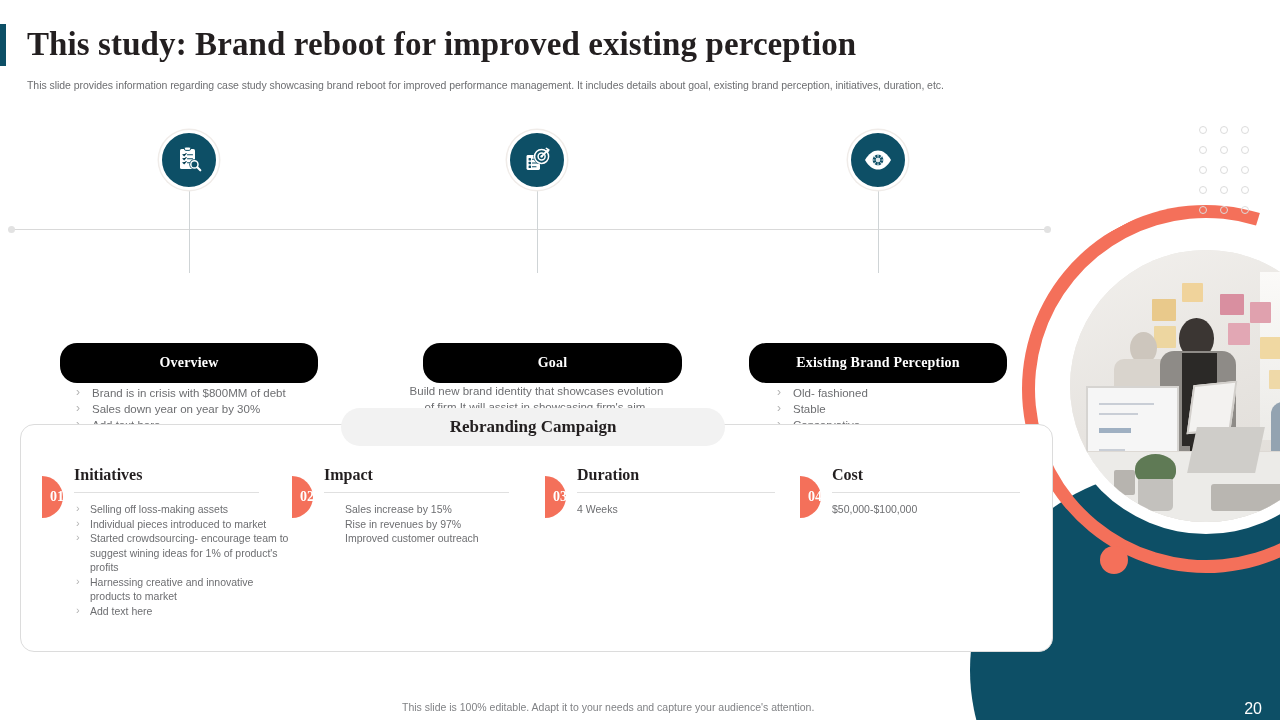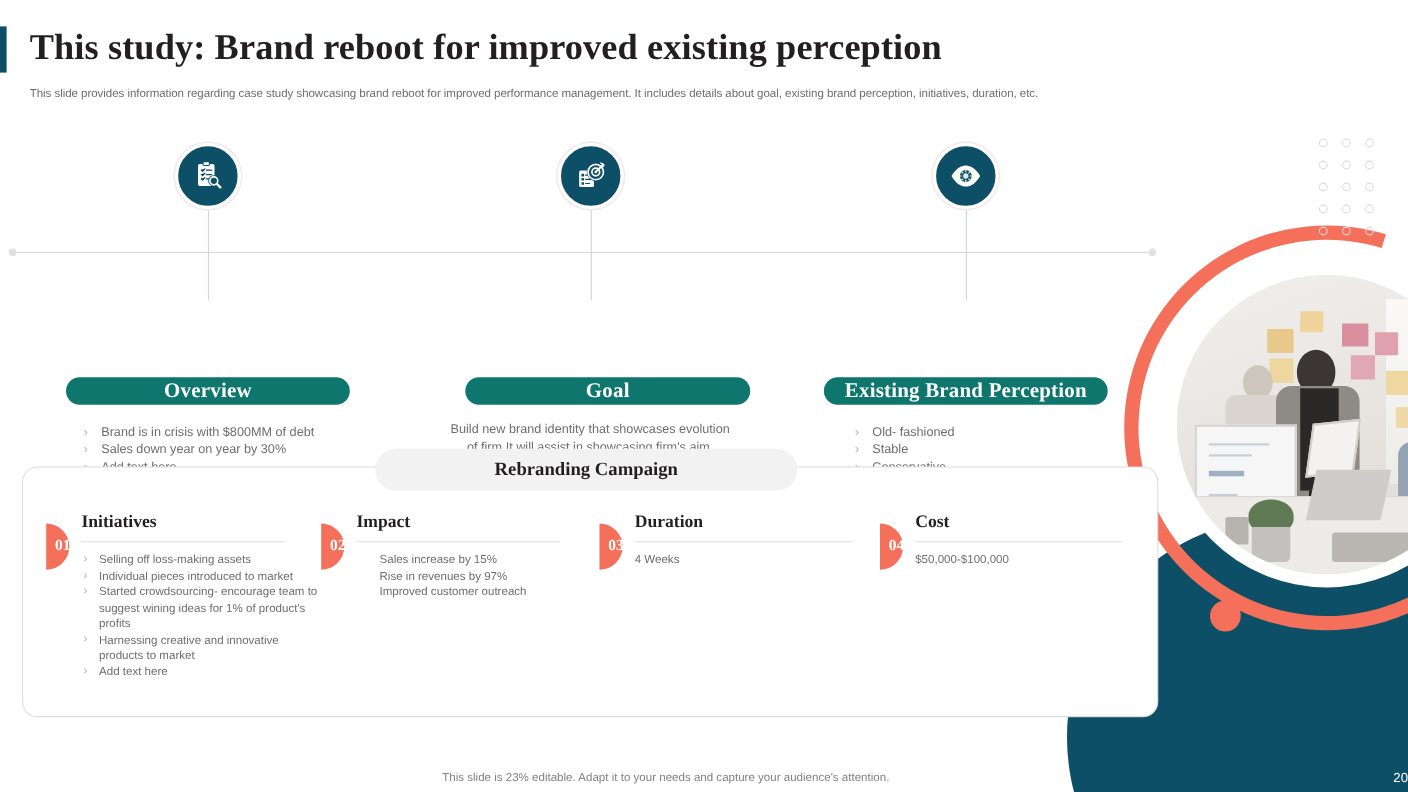--- a/index.html
+++ b/index.html
@@ -129,25 +129,25 @@
     width: 60px; height: 60px; border-radius: 50%;
     background: #0d4f66;
     border: 3px solid #ffffff;
     box-shadow: 0 0 0 1.5px #f0ece9;
     display: flex; align-items: center; justify-content: center;
   }
   .icon-badge svg { display: block; }
 
   .banner {
     position: absolute; top: 213px;
-    height: 25px; border-radius: 17px;
-    background: #0f766e;
+    height: 40px; border-radius: 17px;
+    background: #000000;
     display: flex; align-items: center; justify-content: center;
     font-family: "Liberation Serif", serif;
-    font-weight: 700; font-size: 19px; color: #ffffff;
+    font-weight: 700; font-size: 14px; color: #ffffff;
     letter-spacing: .2px;
   }
 
   .bullets { position: absolute; }
   .bullets li {
     list-style: none;
     position: relative;
     padding-left: 22px;
     font-size: 11.5px;
     line-height: 16px;
@@ -220,22 +220,22 @@
     color: #b3b3b3; font-size: 11px;
   }
   .step-body p { margin: 0; }
 
   
   .footer-note {
     position: absolute; left: 402px; top: 701px;
     font-size: 10.5px; color: #808285;
   }
   .page-num {
-    position: absolute; right: 0; top: 700px;
-    font-size: 12px; color: #ffffff;
+    position: absolute; right: 18px; top: 700px;
+    font-size: 16px; color: #ffffff;
   }
 </style>
 </head>
 <body>
 
 <div class="decor">
   <div class="teal-corner"></div>
   <div class="orange-arc"></div>
   <div class="orange-dot"></div>
 
@@ -432,14 +432,14 @@
   <div class="num-badge">
     <span>04</span>
   </div>
   <div class="step-head">Cost</div>
   <div class="step-rule" style="width:188px;"></div>
   <div class="step-body" style="width:200px;">
     <p>$50,000-$100,000</p>
   </div>
 </div>
 
-<div class="footer-note">This slide is 23% editable. Adapt it to your needs and capture your audience's attention.</div>
+<div class="footer-note">This slide is 100% editable. Adapt it to your needs and capture your audience's attention.</div>
 <div class="page-num">20</div>
 
 </body></html>

